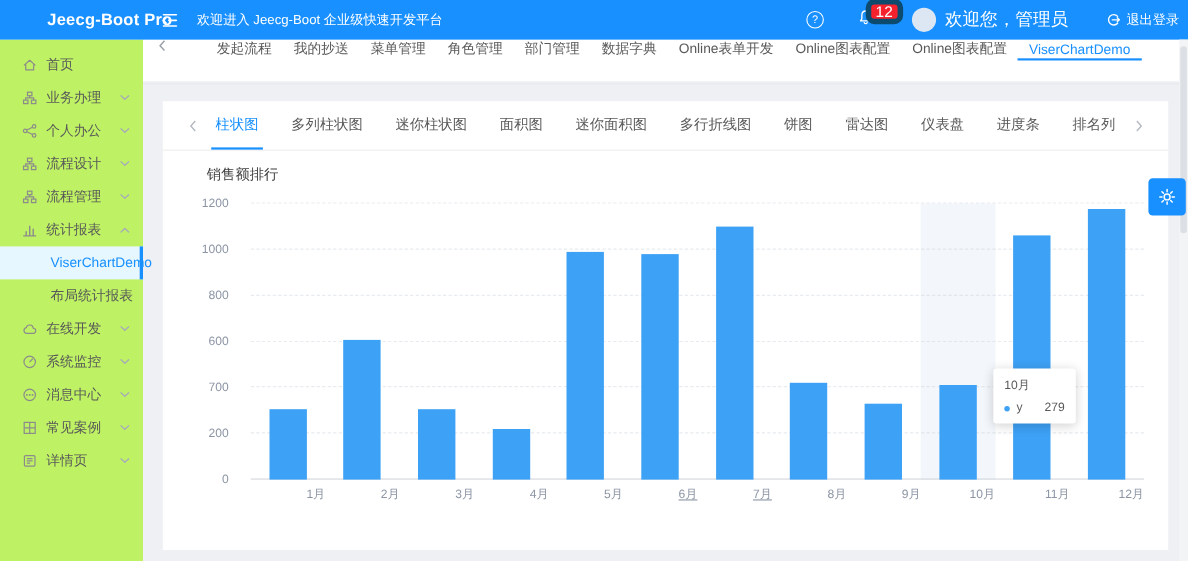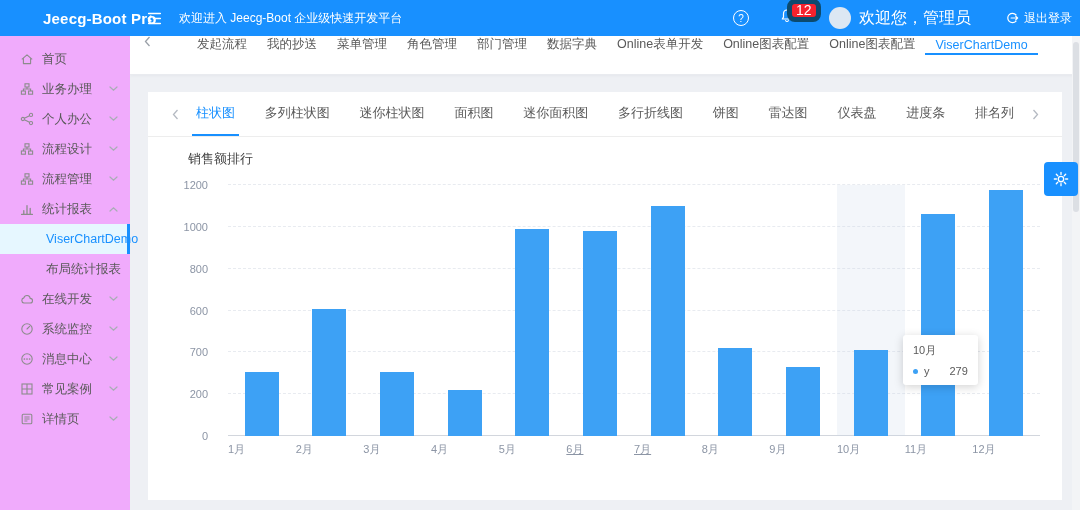--- a/index.html
+++ b/index.html
@@ -18,21 +18,21 @@
   .help { margin-right:30px; width:16px; height:16px; border:1px solid #fff; border-radius:50%;
           font-size:10px; display:flex; align-items:center; justify-content:center; }
   .bell-wrap { position:relative; margin-right:34px; }
   .badge { position:absolute; top:-9px; left:8px; background:#f5222d; color:#fff; font-size:14px;
            line-height:13px; padding:0 4px; border-radius:8px; border:5px solid #0c4a6e; }
   .avatar { width:22px; height:22px; border-radius:50%; background:#dce7f3; margin-right:8px; cursor:pointer; }
   .greeting { font-size:16px; margin-right:34px; cursor:pointer; white-space:nowrap; }
   .logout { display:flex; align-items:center; gap:5px; font-size:12px; margin-right:8px; cursor:pointer; white-space:nowrap; }
 
   
-  .sidebar { position:absolute; left:0; top:36px; width:130px; height:474px; background:#f0abfc; padding-top:8px; z-index:10; }
+  .sidebar { position:absolute; left:0; top:36px; width:130px; height:474px; background:#bef264; padding-top:8px; z-index:10; }
   .sb-item { height:30px; display:flex; align-items:center; padding:0 12px 0 20px; font-size:12.5px;
              color:#595959; cursor:pointer; position:relative; white-space:nowrap; }
   .sb-item.child { padding-left:46px; }
   .sb-item.active { background:#e6f7ff; color:#1890ff; }
   .sb-item.active::after { content:""; position:absolute; right:0; top:0; bottom:0; width:3px; background:#1890ff; }
   .sb-icon { width:14px; height:14px; margin-right:8px; color:#8c8c8c; display:inline-flex; flex:0 0 auto; }
   .sb-icon svg { width:14px; height:14px; }
   .sb-caret { margin-left:auto; display:inline-flex; }
   .sb-caret.up svg { transform:rotate(180deg); }
 
@@ -56,21 +56,21 @@
 
   .plot { position:absolute; left:80px; top:93px; width:812px; height:251px; }
   .grid-line { position:absolute; left:0; right:0; height:0; border-top:1px dashed #e8ebf0; }
   .grid-line.zero { border-top:1px solid #d2d6dd; }
   .band { position:absolute; top:0; bottom:0; background:rgba(202,212,230,.22); }
   .bar-col { position:absolute; top:0; bottom:0; }
   .bar { position:absolute; bottom:0; left:50%; transform:translateX(-50%); width:34px; }
   .ylabels { position:absolute; left:0; top:93px; width:70px; height:251px; }
   .y-label { position:absolute; right:10px; font-size:11px; color:#8c95a5; }
   .xlabels { position:absolute; left:80px; top:350px; width:812px; height:16px; }
-  .x-label { position:absolute; top:0; text-align:left; font-size:11px; color:#8c95a5; }
+  .x-label { position:absolute; top:0; text-align:right; font-size:11px; color:#8c95a5; }
 
   .tooltip { position:absolute; left:755px; top:243px; min-width:64px; background:#fff; border-radius:3px;
              box-shadow:0 2px 10px rgba(0,0,0,.18); padding:8px 10px; font-size:11px; color:#595959; z-index:6; }
   .tt-row { display:flex; align-items:center; gap:6px; margin-top:7px; }
   .tt-dot { width:5px; height:5px; border-radius:50%; flex:0 0 auto; }
   .tt-val { margin-left:14px; }
 
   .gear-btn { position:absolute; right:2px; top:162px; width:34px; height:34px; background:#1890ff;
               border-radius:4px; display:flex; align-items:center; justify-content:center; cursor:pointer; z-index:30; }
 

